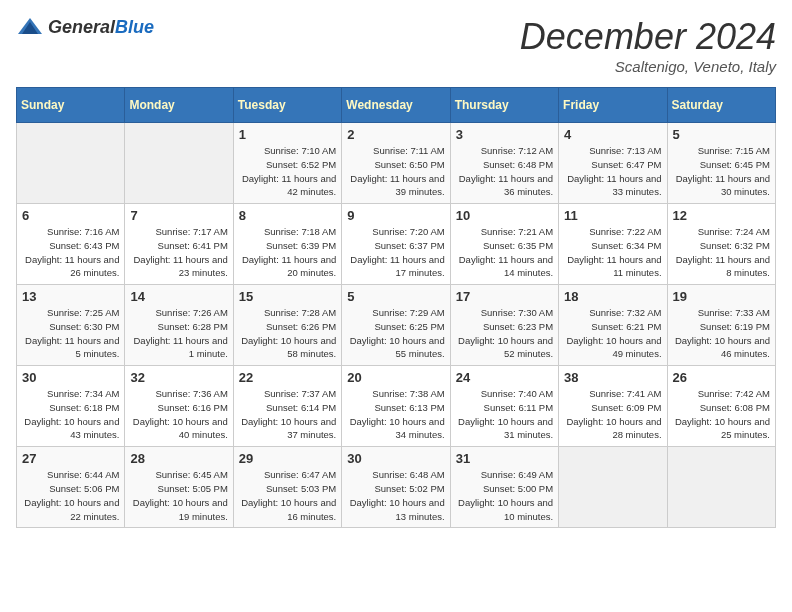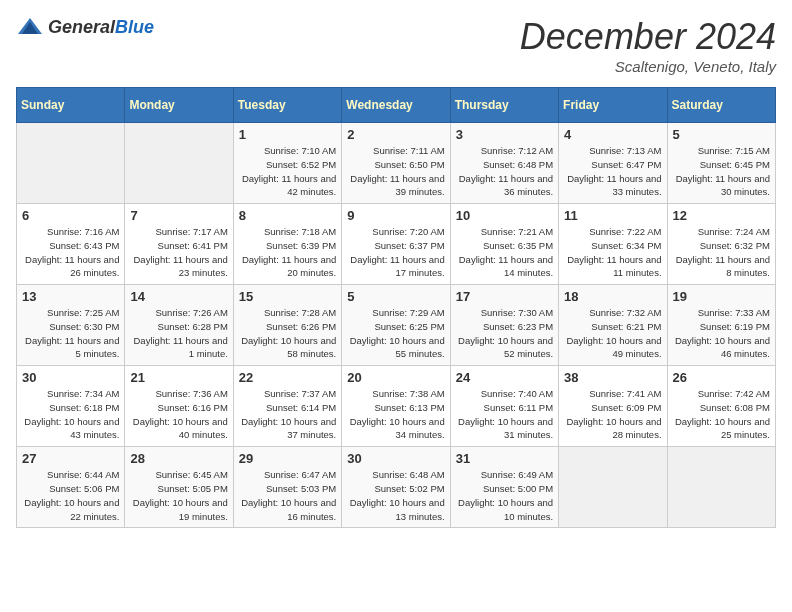--- a/index.html
+++ b/index.html
@@ -205,21 +205,21 @@
           <span class="day-number">19</span>
 <div class="day-info">Sunrise: 7:33 AM<br>Sunset: 6:19 PM<br>Daylight: 10 hours and 46 minutes.</div>
         </td>
       </tr>
       <tr>
         <td>
           <span class="day-number">30</span>
 <div class="day-info">Sunrise: 7:34 AM<br>Sunset: 6:18 PM<br>Daylight: 10 hours and 43 minutes.</div>
         </td>
         <td>
-          <span class="day-number">21</span>
+          <span class="day-number">32</span>
 <div class="day-info">Sunrise: 7:36 AM<br>Sunset: 6:16 PM<br>Daylight: 10 hours and 40 minutes.</div>
         </td>
         <td>
           <span class="day-number">22</span>
 <div class="day-info">Sunrise: 7:37 AM<br>Sunset: 6:14 PM<br>Daylight: 10 hours and 37 minutes.</div>
         </td>
         <td>
           <span class="day-number">20</span>
 <div class="day-info">Sunrise: 7:38 AM<br>Sunset: 6:13 PM<br>Daylight: 10 hours and 34 minutes.</div>
         </td>

